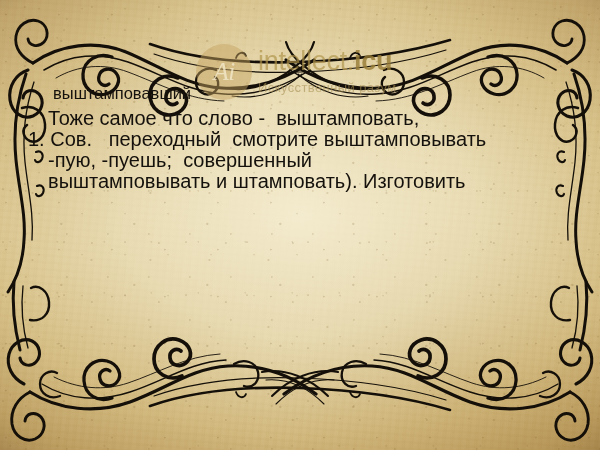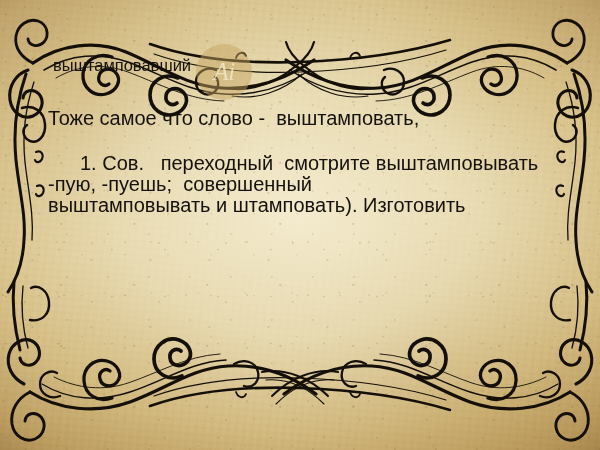--- a/index.html
+++ b/index.html
@@ -116,39 +116,39 @@
   
   .content {
     position: absolute;
     left: 0;
     top: 0;
     width: 600px;
   }
   .headword {
     position: absolute;
     left: 53px;
-    top: 56px;
+    top: 84px;
     font-size: 16.5px;
     color: #15110c;
     white-space: nowrap;
   }
   .body-block {
     position: absolute;
     left: 0;
     top: 108px;
     width: 600px;
   }
   .bline {
     font-size: 20px;
     line-height: 21px;
     color: #15110c;
     white-space: pre;
     padding-left: 48px;
   }
-  .bline.indent-1 { padding-left: 80px; margin-top: 24px; }
+  .bline.indent-1 { padding-left: 28px; }
   .bline.indent-2 { }
 </style>
 </head>
 <body>
 
 <div id="canvas">
 
   <div class="grain"></div>
 
   <div class="frame">
@@ -246,20 +246,24 @@
 
       <g transform="translate(150,406) scale(1,-1)">
         <use href="#swag-top"></use>
       </g>
     </svg>
   </div>
 
   <div class="watermark">
     <div class="wm-badge">
       <span>Ai</span>
+    </div>
+    <div class="wm-text">
+      <div class="wm-main"><span>intellect.</span><b>icu</b></div>
+      <div class="wm-sub">Искусственный  разум</div>
     </div>
   </div>
 
   <div class="content">
     <div class="headword">выштамповавший</div>
     <div class="body-block">
       <div class="bline">Тоже самое что слово -  выштамповать,</div>
       <div class="bline indent-1">1. Сов.   переходный  смотрите выштамповывать</div>
       <div class="bline indent-2">-пую, -пуешь;  совершенный</div>
       <div class="bline">выштамповывать и штамповать). Изготовить</div>

